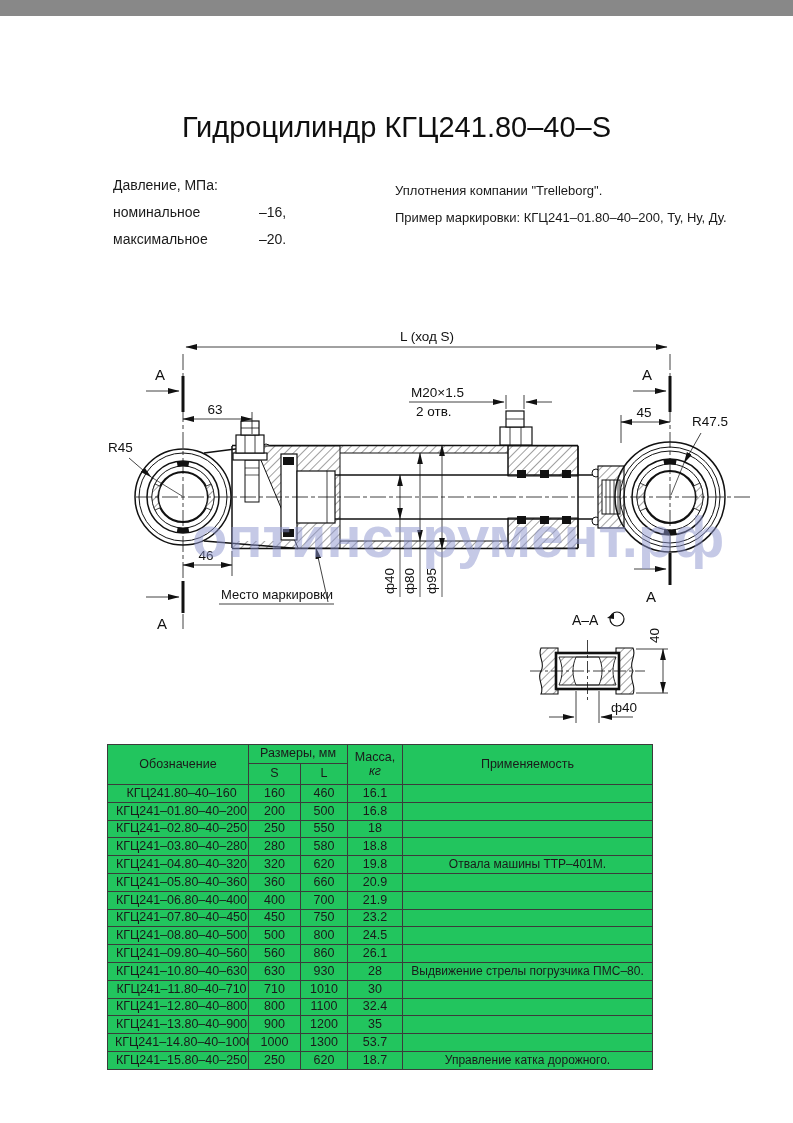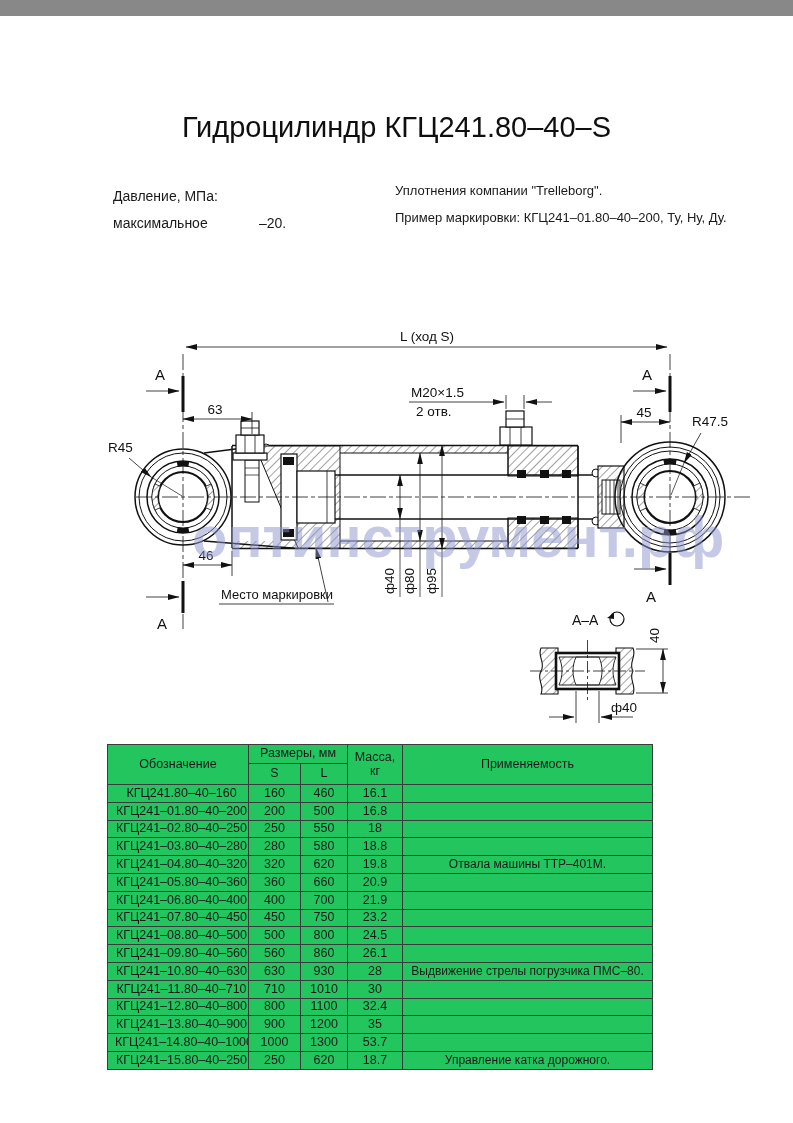--- a/index.html
+++ b/index.html
@@ -1,49 +1,53 @@
 <!DOCTYPE html>
 <html><head>
 <meta charset="utf-8">
 <style>
   html,body{margin:0;padding:0;background:#888;}
   .page{position:relative;width:793px;height:1123px;background:#ffffff;margin:16px auto;
         font-family:"Liberation Sans",sans-serif;color:#1a1a1a;overflow:hidden;}
   .title{position:absolute;top:95px;left:0;width:100%;text-align:center;
          font-size:29px;color:#0f0f0f;white-space:nowrap;}
   .specs{position:absolute;left:113px;top:161px;width:280px;font-size:14px;}
-  .specs .srow{display:flex;height:27px;align-items:flex-end;}
+  .specs .srow{display:flex;height:27px;align-items:flex-start;}
   .specs .lab{width:146px;}
   .notes{position:absolute;left:395px;top:161px;width:370px;font-size:13px;}
   .notes .nrow{height:27px;display:flex;align-items:center;white-space:nowrap;}
   svg.draw{position:absolute;left:0;top:0;pointer-events:none;}
   .wm{position:absolute;left:192px;top:487px;font-size:58px;font-weight:bold;
       letter-spacing:0px;color:rgba(139,148,206,0.5);white-space:nowrap;z-index:5;}
   table.tbl{position:absolute;left:107px;top:728px;border-collapse:collapse;
             table-layout:fixed;width:545px;background:#22c55e;}
   .tbl th,.tbl td{border:1px solid #3b3b3b;font-weight:normal;font-size:12.5px;
                   text-align:center;padding:0;line-height:1.05;overflow:hidden;white-space:nowrap;}
   .tbl thead th.h1{height:18px;}
   .tbl thead tr.r2 th{height:20px;}
   .tbl tbody td{height:16.8px;}
   .tbl td.c0{text-align:center;padding-left:7px;}
   .tbl td.c4{font-size:12px;}
-  .kg{}
+  .kg{font-style:italic;}
 </style>
 </head>
 <body>
 
 <div class="page">
 
   <div class="title">Гидроцилиндр КГЦ241.80–40–S</div>
 
   <div class="specs">
     <div class="srow">
         <span>Давление, МПа:</span>
       </div>
+    <div class="srow">
+      <span class="lab">номинальное</span>
+      <span>–16,</span>
+    </div>
     <div class="srow">
       <span class="lab">максимальное</span>
       <span>–20.</span>
     </div>
   </div>
 
   <div class="notes">
     <div class="nrow">Уплотнения компании "Trelleborg".</div>
     <div class="nrow">Пример маркировки: КГЦ241–01.80–40–200, Ту, Ну, Ду.</div>
   </div>

